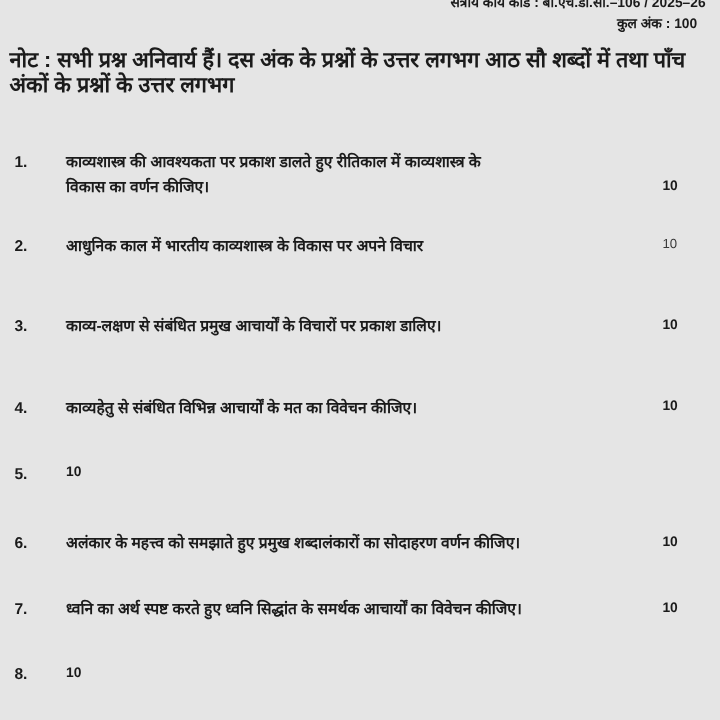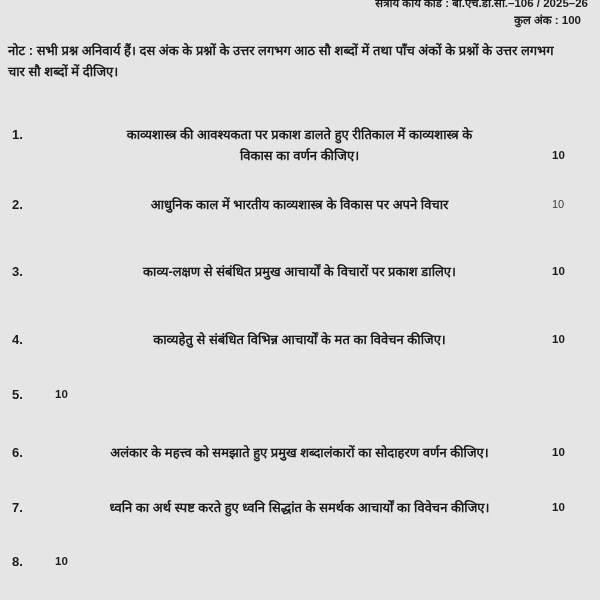--- a/index.html
+++ b/index.html
@@ -30,39 +30,38 @@
   }
   .header .h-line2 {
     padding-right: 7px;
     text-align: right;
   }
   .note {
     position: absolute;
     top: 40px;
     left: 8px;
     right: 6px;
-    font-size: 13px;
+    font-size: 18px;
     line-height: 21px;
   }
   .q {
     position: absolute;
     left: 12px;
     right: 22px;
     display: flex;
     font-size: 13px;
     line-height: 21px;
   }
   .qnum {
     flex: none;
     width: 43px;
   }
   .qtext {
     flex: 1;
     padding-right: 8px;
-    text-align: center;
   }
   .qmarks {
     flex: none;
     width: 26px;
     font-size: 11.5px;
     align-self: center;
   }
   .marks-bottom { align-self: flex-end; }
   .marks-top    { align-self: flex-start; }
   .marks-light  { font-weight: normal; font-size: 11px; color: #3a3a3a; }
@@ -80,21 +79,20 @@
 
 <div class="page">
 
   <div class="header">
     <div class="h-line1">सत्रीय कार्य कोड : बी.एच.डी.सी.–106 / 2025–26</div>
     <div class="h-line2">कुल अंक : 100</div>
   </div>
 
   <div class="note">
     <div>नोट : सभी प्रश्न अनिवार्य हैं। दस अंक के प्रश्नों के उत्तर लगभग आठ सौ शब्दों में तथा पाँच अंकों के प्रश्नों के उत्तर लगभग</div>
-    <div>चार सौ शब्दों में दीजिए।</div>
   </div>
 
   <div class="q q1">
     <div class="qnum">1.</div>
     <div class="qtext">
       <div>काव्यशास्त्र की आवश्यकता पर प्रकाश डालते हुए रीतिकाल में काव्यशास्त्र के</div>
       <div>विकास का वर्णन कीजिए।</div>
     </div>
     <div class="qmarks marks-bottom">10</div>
   </div>

